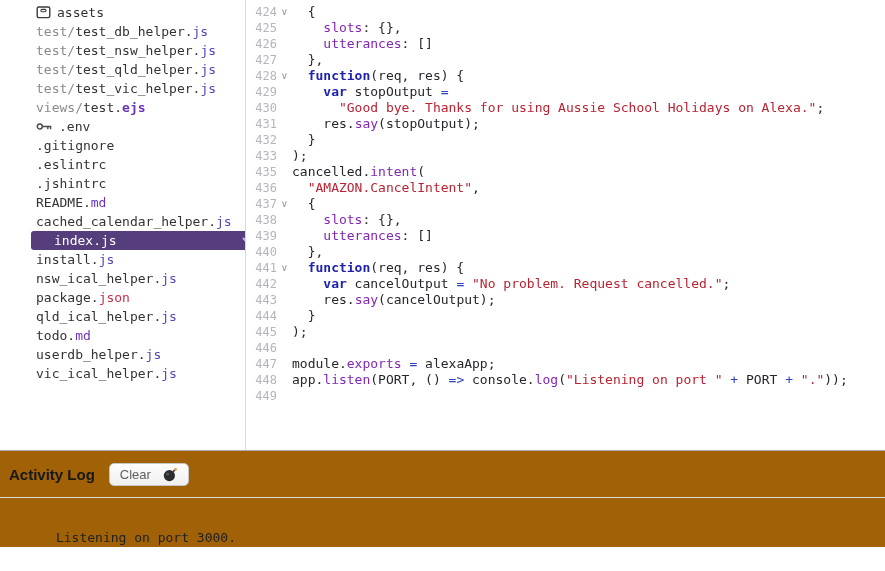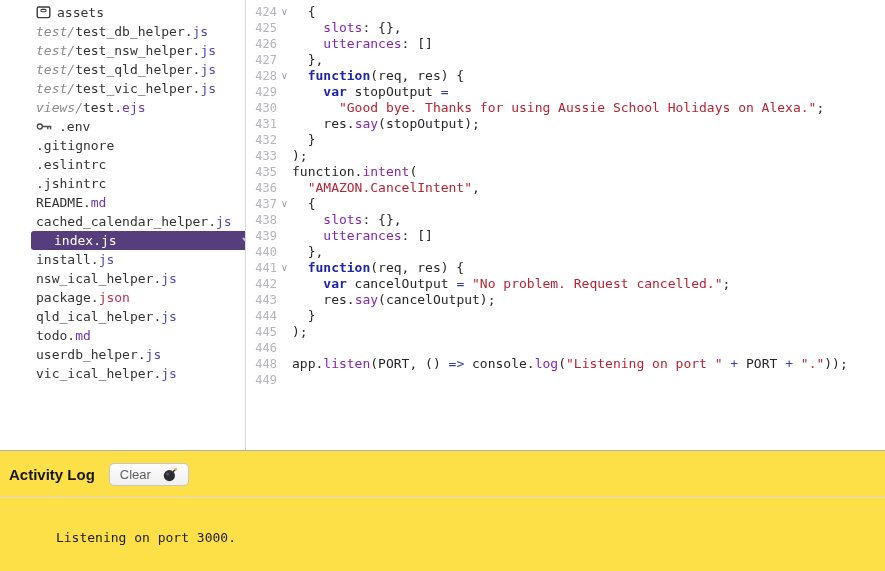--- a/index.html
+++ b/index.html
@@ -10,25 +10,25 @@
   
   .sidebar { position:absolute; left:0; top:0; width:245px; height:450px;
              padding-top:3px; overflow:hidden;margin-left:28px; }
   .v-divider { position:absolute; left:245px; top:0; width:1px; height:450px;
                background:#d8d8d8; }
   .file-row { height:19px; display:flex; align-items:center;
               padding-left:8px; font-size:13px; color:#333; white-space:pre;
               cursor:default; }
   .file-row .icon { display:inline-flex; align-items:center; margin-right:5px; }
   .seg { white-space:pre; }
-  .seg-dir  { color:var(--dir_gray); font-style:italic; }
+  .seg-dir  { color:var(--dir_gray); }
   .seg-name { color:#333; }
   .seg-ext-js   { color:var(--ext_js); }
   .seg-ext-md   { color:var(--ext_md); }
-  .seg-ext-ejs  { color:var(--ext_ejs); }
+  .seg-ext-ejs  { color:var(--ext_ejs);font-weight:bold; }
   .seg-ext-json { color:var(--ext_json); }
   .file-row.selected { background:var(--selection_bg); border-radius:3px;
                        margin:0 7px 0 3px; padding-left:23px; position:relative; }
   .file-row.selected .seg { color:#fff; font-style:normal; }
   .sel-chevron { position:absolute; right:8px; top:6px; display:inline-flex; }
 
   
   .editor { position:absolute; left:246px; top:0; width:639px; height:450px;
             padding-top:4px; overflow:hidden; background:#fff; }
   .code-line { height:16px; line-height:16px; display:flex; font-size:13px; }
@@ -38,22 +38,22 @@
               font-size:10px; line-height:15px;
               font-family:"DejaVu Sans", sans-serif; }
   .code-text { white-space:pre; }
   .tok-plain    { color:#26262b; }
   .tok-keyword  { color:var(--keyword); font-weight:bold; }
   .tok-property { color:var(--property); }
   .tok-string   { color:var(--string); }
   .tok-operator { color:var(--operator); }
 
   
-  .activity { position:absolute; left:0; top:450px; width:885px; height:121px;
-              border-top:1px solid #aeaeae; background:#fde047; }
+  .activity { position:absolute; left:0; top:450px; width:885px; height:97px;
+              border-top:1px solid #aeaeae; background:#a16207; }
   .activity-header { height:47px; display:flex; align-items:center;
                      padding:0 9px; border-bottom:1px solid #dcdcdc;
                      font-family:"Liberation Sans", sans-serif; }
   .activity-title { font-weight:bold; font-size:15px; color:#181818; }
   .btn { margin-left:14px; display:inline-flex; align-items:center; gap:12px;
          height:23px; padding:0 10px; border:1px solid #c6c6c6;
          border-radius:5px; background:linear-gradient(#fdfdfd,#f0f0f0);
          color:#5e5e5e; font-size:13px;
          font-family:"Liberation Sans", sans-serif; cursor:pointer; }
   .btn .icon { display:inline-flex; }
@@ -145,21 +145,21 @@
         <span class="code-text"><span class="tok-plain">  }</span></span>
       </div>
       <div class="code-line">
         <span class="line-num">433</span>
         <span class="fold-col"></span>
         <span class="code-text"><span class="tok-plain">);</span></span>
       </div>
       <div class="code-line">
         <span class="line-num">435</span>
         <span class="fold-col"></span>
-        <span class="code-text"><span class="tok-plain">function.</span><span class="tok-property">intent</span><span class="tok-plain">(</span></span>
+        <span class="code-text"><span class="tok-plain">cancelled.</span><span class="tok-property">intent</span><span class="tok-plain">(</span></span>
       </div>
       <div class="code-line">
         <span class="line-num">436</span>
         <span class="fold-col"></span>
         <span class="code-text"><span class="tok-plain">  </span><span class="tok-string">"AMAZON.CancelIntent"</span><span class="tok-plain">,</span></span>
       </div>
       <div class="code-line">
         <span class="line-num">437</span>
         <span class="fold-col">∨</span>
         <span class="code-text"><span class="tok-plain">  {</span></span>
@@ -201,20 +201,25 @@
       </div>
       <div class="code-line">
         <span class="line-num">445</span>
         <span class="fold-col"></span>
         <span class="code-text"><span class="tok-plain">);</span></span>
       </div>
       <div class="code-line">
         <span class="line-num">446</span>
         <span class="fold-col"></span>
         <span class="code-text"></span>
+      </div>
+      <div class="code-line">
+        <span class="line-num">447</span>
+        <span class="fold-col"></span>
+        <span class="code-text"><span class="tok-plain">module.</span><span class="tok-property">exports</span><span class="tok-plain"> </span><span class="tok-operator">=</span><span class="tok-plain"> alexaApp;</span></span>
       </div>
       <div class="code-line">
         <span class="line-num">448</span>
         <span class="fold-col"></span>
         <span class="code-text"><span class="tok-plain">app.</span><span class="tok-property">listen</span><span class="tok-plain">(PORT, () </span><span class="tok-operator">=&gt;</span><span class="tok-plain"> console.</span><span class="tok-property">log</span><span class="tok-plain">(</span><span class="tok-string">"Listening on port "</span><span class="tok-plain"> </span><span class="tok-operator">+</span><span class="tok-plain"> PORT </span><span class="tok-operator">+</span><span class="tok-plain"> </span><span class="tok-string">"."</span><span class="tok-plain">));</span></span>
       </div>
       <div class="code-line">
         <span class="line-num">449</span>
         <span class="fold-col"></span>
         <span class="code-text"></span>

